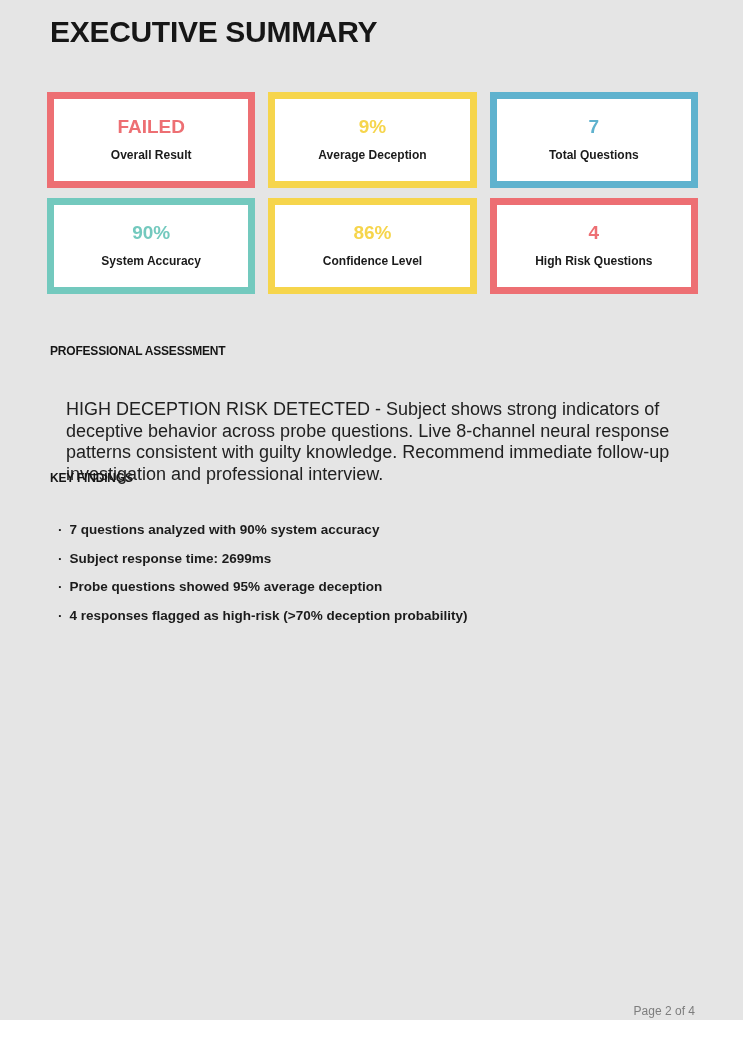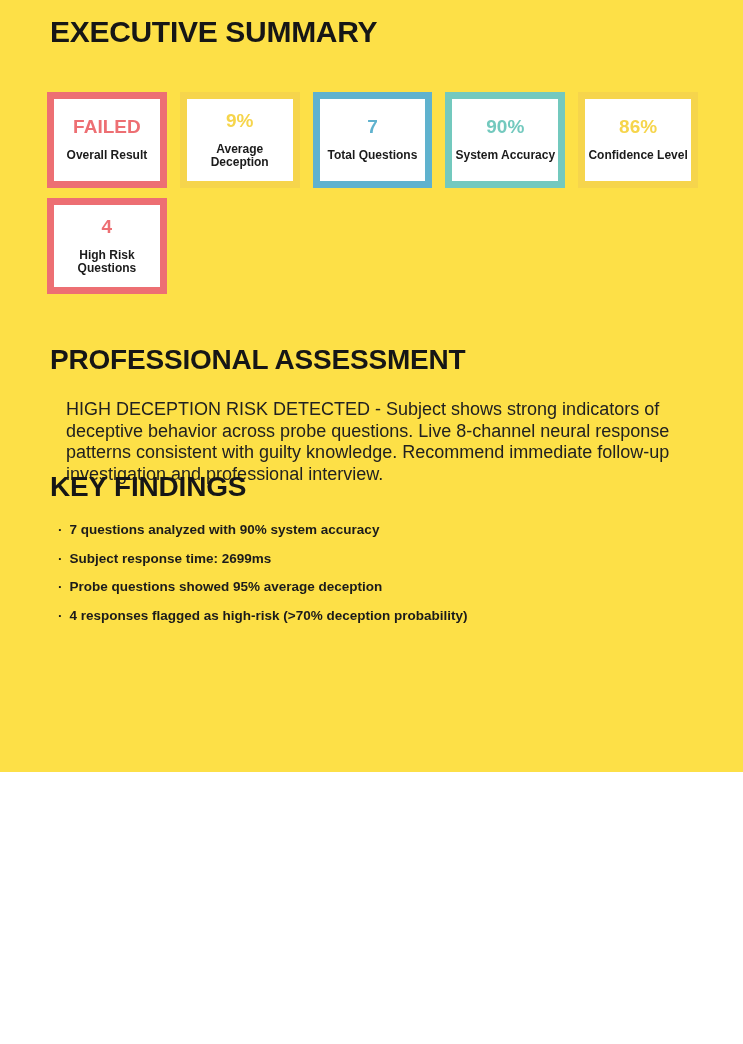--- a/index.html
+++ b/index.html
@@ -3,43 +3,43 @@
 <meta charset="utf-8">
 <style>
   html, body {
     margin: 0;
     padding: 0;
     background: #ffffff;
   }
   .page {
     position: relative;
     width: 743px;
-    height: 772px;
-    background: #fde047;
+    height: 1020px;
+    background: #e5e5e5;
     font-family: "Liberation Sans", sans-serif;
     color: #1b1b1b;
     overflow: hidden;
   }
   .report-title {
     position: absolute;
     left: 50px;
     top: 15px;
     font-size: 30px;
     font-weight: 700;
     letter-spacing: -0.3px;
     color: #161616;
     margin: 0;
   }
   .cards-grid {
     position: absolute;
     left: 47px;
     top: 92px;
     width: 651px;
     display: grid;
-    grid-template-columns: repeat(5, 1fr);
+    grid-template-columns: repeat(3, 1fr);
     column-gap: 13px;
     row-gap: 10px;
   }
   .stat-card {
     box-sizing: border-box;
     height: 96px;
     background: #ffffff;
     border: 7px solid var(--accent, #ccc);
     display: flex;
     flex-direction: column;
@@ -56,21 +56,21 @@
   }
   .stat-label {
     font-size: 12px;
     font-weight: 700;
     color: #1b1b1b;
     line-height: 1.1;
   }
   .section-heading {
     position: absolute;
     left: 50px;
-    font-size: 28px;
+    font-size: 12px;
     font-weight: 700;
     letter-spacing: -0.2px;
     color: #161616;
     margin: 0;
   }
   #assessment-heading { top: 344px; }
   .assessment-body {
     position: absolute;
     left: 50px;
     top: 383px;

